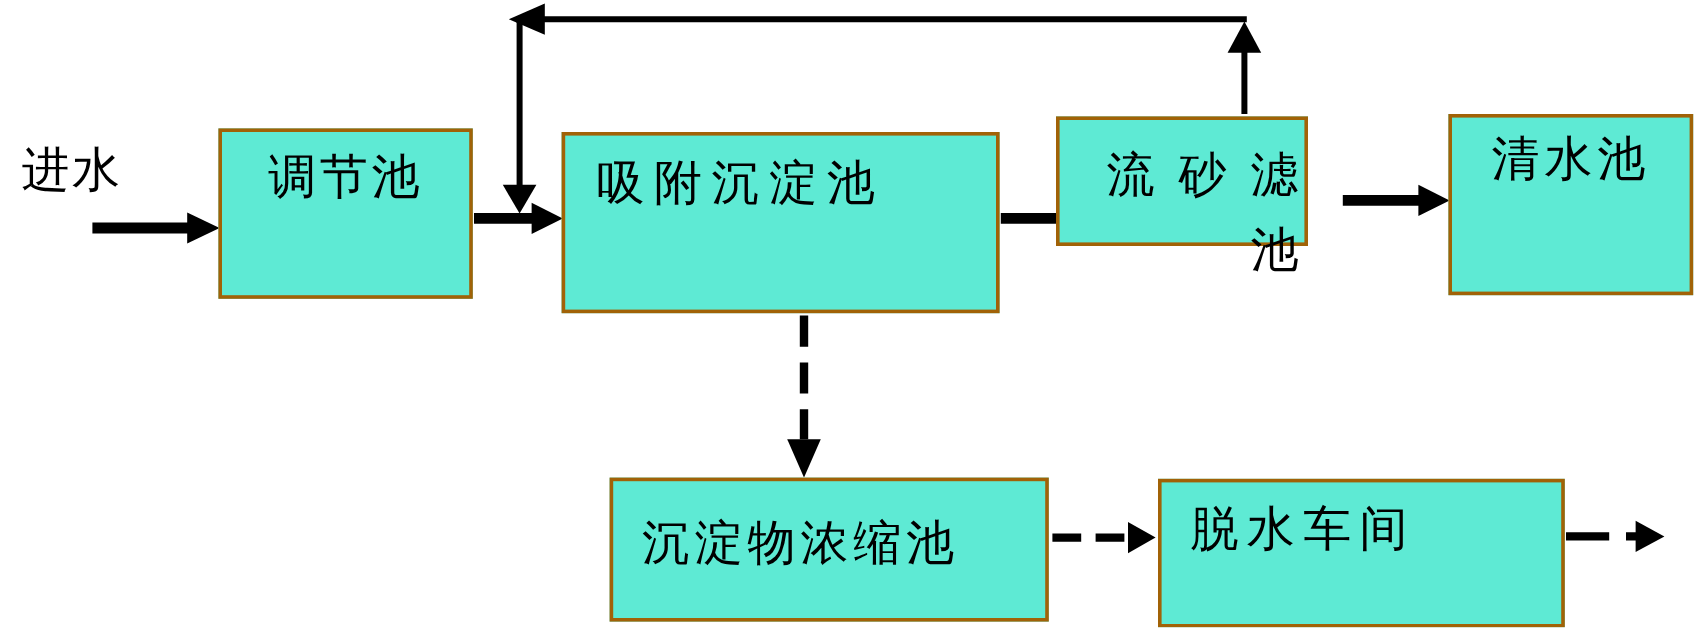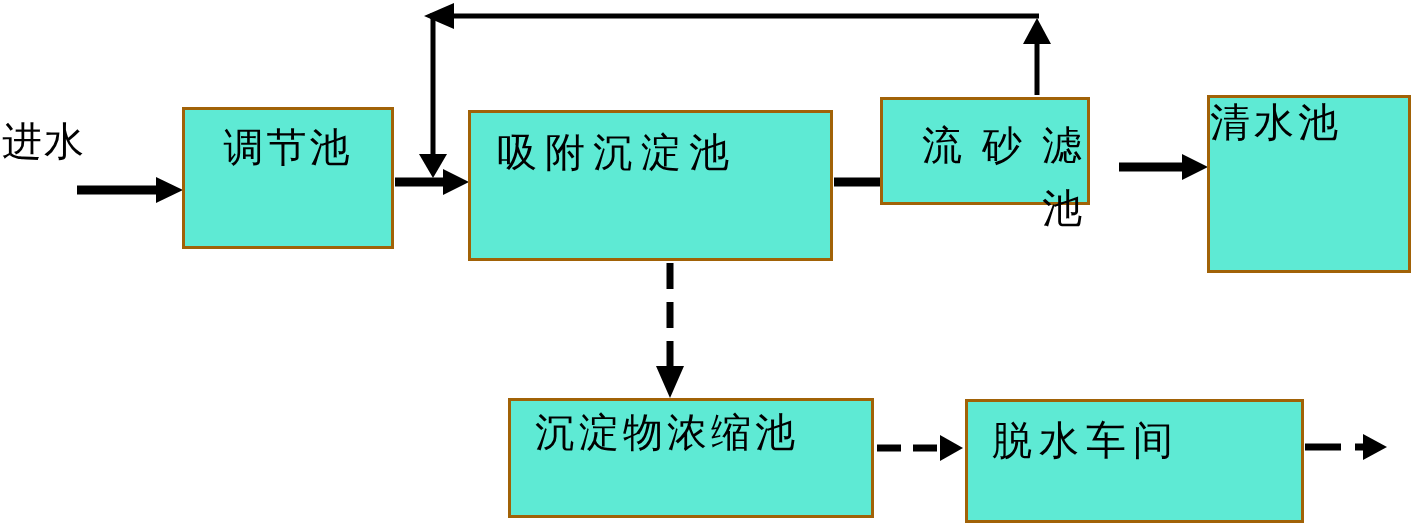--- a/index.html
+++ b/index.html
@@ -11,24 +11,24 @@
   .connector-layer{position:absolute;left:0;top:0;width:1422px;height:523px;}
   .node{
     position:absolute;box-sizing:border-box;border:3px solid #a16207;background:#5eead4;
     font-size:40px;line-height:1.2;
   }
   .node .txt{display:block;}
   
   .node-regulation{left:182px;top:107px;width:212px;height:142px;text-align:center;padding-top:14px;letter-spacing:3px;}
   .node-adsorption{left:468px;top:110px;width:365px;height:151px;padding:16px 0 0 26px;letter-spacing:8px;}
   .node-sandfilter{left:880px;top:97px;width:210px;height:108px;padding:14px 0 0 24px;letter-spacing:5px;line-height:63px;text-align:right;}
-  .node-clearwater{left:1207px;top:95px;width:204px;height:178px;padding-top:1px;letter-spacing:4px;}
-  .node-thickener{left:508px;top:398px;width:366px;height:120px;padding:8px 0 0 24px;letter-spacing:4px;}
+  .node-clearwater{left:1207px;top:95px;width:204px;height:151px;text-align:center;padding-top:11px;letter-spacing:4px;}
+  .node-thickener{left:508px;top:398px;width:366px;height:120px;padding:28px 0 0 24px;letter-spacing:4px;}
   .node-dewatering{left:965px;top:399px;width:339px;height:124px;padding:15px 0 0 24px;letter-spacing:7px;}
-  .free-label{position:absolute;font-size:40px;line-height:1.1;white-space:nowrap;}
+  .free-label{position:absolute;font-size:40px;line-height:1.1;white-space:nowrap;margin-left:16px;}
   .label-inlet{left:2px;top:120px;letter-spacing:2px;}
   .label-sediment{left:696px;top:294px;letter-spacing:6px;}
   .label-regeneration{left:1324px;top:377px;letter-spacing:5px;}
   .stroke{stroke:#000;fill:none;}
   .fill{fill:#000;stroke:none;}
 </style>
 </head>
 <body>
 
 <div class="canvas">

